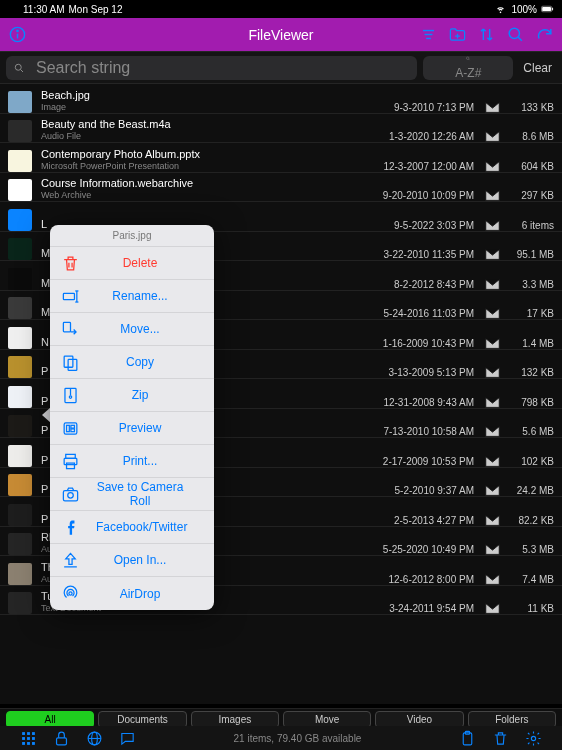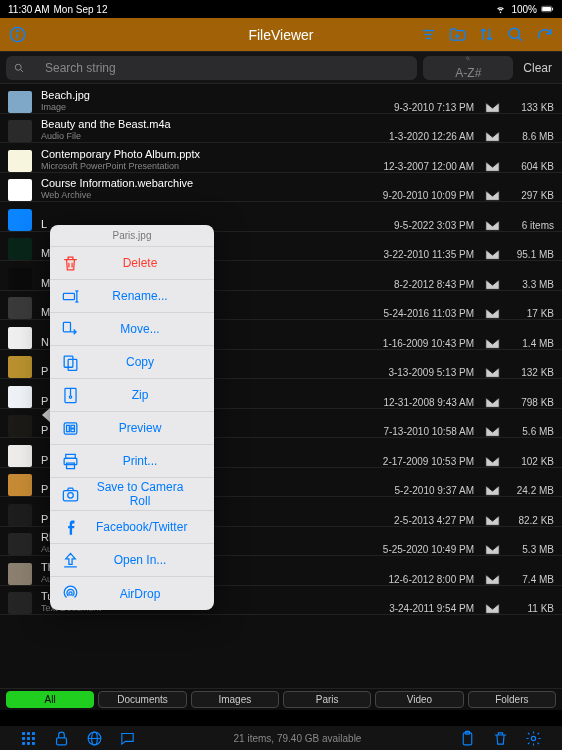--- a/index.html
+++ b/index.html
@@ -1,48 +1,48 @@
 <!DOCTYPE html>
 <html><head>
 <meta charset="utf-8">
 <style>
   * { margin:0; padding:0; box-sizing:border-box; font-family:-apple-system, "Helvetica Neue", Arial, sans-serif; }
   body { background:#000; color:#fff; width:562px; height:750px; overflow:hidden; position:relative; font-size:12px; }
   
   
   .status-bar { height:18px; display:flex; align-items:center; justify-content:space-between; padding:0 8px; font-size:10px; font-weight:500; }
-  .status-left, .status-right { display:flex; align-items:center; gap:4px; }
+  .status-left, .status-right { display:flex; align-items:center; gap:4px;margin-left:15px; }
   .status-right svg { width:13px; height:10px; }
   
   
-  .nav-bar { height:34px; background:#a16207; display:flex; align-items:center; position:relative; border-bottom:1px solid #252525; }
+  .nav-bar { height:34px; background:#a21caf; display:flex; align-items:center; position:relative; border-bottom:1px solid #252525; }
   .nav-title { position:absolute; left:0; right:0; text-align:center; font-size:14px; font-weight:500; color:#fff; }
   .nav-left { position:absolute; left:8px; display:flex; align-items:center; }
   .nav-right { position:absolute; right:8px; display:flex; align-items:center; gap:10px; }
   .nav-right svg, .nav-left svg { width:19px; height:19px; }
   
   
   .search-row { height:32px; background:#141414; display:flex; align-items:center; padding:4px 6px; gap:6px; border-bottom:1px solid #252525; }
-  .search-box { flex:1; height:24px; background:#2b2b2d; border-radius:6px; display:flex; align-items:center; padding:0 7px; gap:20px; color:#888; font-size:12px; }
+  .search-box { flex:1; height:24px; background:#2b2b2d; border-radius:6px; display:flex; align-items:center; padding:0 7px; gap:11px; color:#888; font-size:16px; }
   .filter-box { width:90px; height:24px; background:#2b2b2d; border-radius:6px; display:flex; align-items:center; padding:0 7px; gap:5px; color:#888; font-size:12px;flex-direction:column; }
   .clear-btn { color:#ccc; font-size:12px; padding:0 4px; }
   
   
   .file-list { position:absolute; top:84px; bottom:46px; left:0; right:0; overflow:hidden; background:#0f0f0f; }
   .file-row { height:29.5px; display:flex; align-items:flex-end; padding:0 8px; border-bottom:1px solid #222; gap:9px; }
   .file-thumb { width:24px; height:22px; background:#333; border-radius:2px; flex-shrink:0; display:flex; align-items:center; justify-content:center; overflow:hidden; }
   .file-info { flex:1; min-width:0; overflow:hidden; }
   .file-name { font-size:11px; color:#fff; white-space:nowrap; overflow:hidden; text-overflow:ellipsis; line-height:13px; }
   .file-type { font-size:9px; color:#888; line-height:11px; }
   .file-date { font-size:10px; color:#ccc; white-space:nowrap; width:100px; text-align:right; }
   .file-mail { width:18px; display:flex; justify-content:center; color:#ccc; }
   .file-size { font-size:10px; color:#ccc; width:44px; text-align:right; }
   
   
-  .tab-row { position:absolute; bottom:40px; left:0; right:0; height:22px; background:#0f0f0f; display:flex; align-items:center; padding:3px 6px; gap:4px; border-top:1px solid #222; }
+  .tab-row { position:absolute; bottom:20px; left:0; right:0; height:22px; background:#0f0f0f; display:flex; align-items:center; padding:3px 6px; gap:4px; border-top:1px solid #222; }
   .tab-btn { flex:1; height:17px; border:1px solid #444; border-radius:4px; display:flex; align-items:center; justify-content:center; font-size:10px; color:#ccc; background:#191919; }
   .tab-btn.active { background:#1fce1f; border-color:#1fce1f; color:#000; }
   
   
   .bottom-bar { position:absolute; bottom:0; left:0; right:0; height:24px; background:#141414; display:flex; align-items:center; justify-content:space-between; padding:0 20px; font-size:10px; color:#888; }
   .bottom-left, .bottom-right { display:flex; gap:16px; align-items:center; }
   .bottom-bar svg { width:17px; height:17px; }
   
   
   .ctx-menu { position:absolute; left:50px; top:225px; width:164px; background:#e9e9ec; border-radius:8px; overflow:hidden; box-shadow:0 4px 30px rgba(0,0,0,0.6); }
@@ -372,21 +372,21 @@
         </svg>
       </div>
       <div class="file-size">11 KB</div>
     </div>
   </div>
 
 <div class="tab-row" id="tab-row">
     <div class="tab-btn active">All</div>
     <div class="tab-btn">Documents</div>
     <div class="tab-btn">Images</div>
-    <div class="tab-btn">Paris</div>
+    <div class="tab-btn">Move</div>
     <div class="tab-btn">Video</div>
     <div class="tab-btn">Folders</div>
   </div>
 
 <div class="bottom-bar">
   <div class="bottom-left">
     <svg viewBox="0 0 24 24" fill="#0a84ff">
         <rect x="3" y="3" width="4" height="4"></rect>
         <rect x="10" y="3" width="4" height="4"></rect>
         <rect x="17" y="3" width="4" height="4"></rect>

